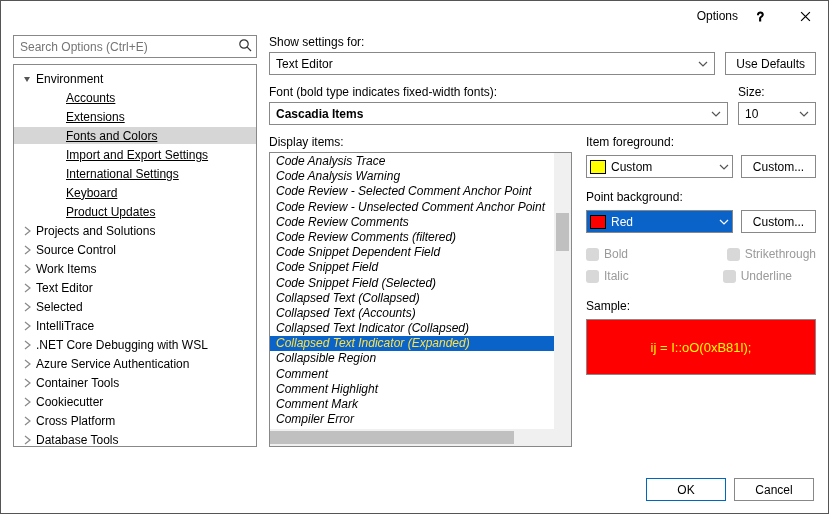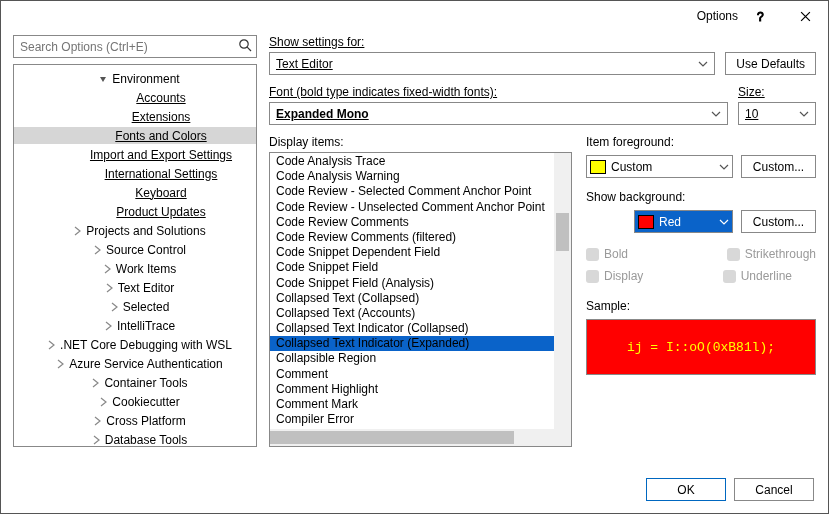--- a/index.html
+++ b/index.html
@@ -13,68 +13,68 @@
 
   .body { display: flex; padding: 4px 12px 12px 12px; height: 428px; gap: 12px; }
 
   
   .left { width: 244px; display: flex; flex-direction: column; }
   .searchwrap { border: 1px solid #888; height: 23px; display: flex; align-items: center; padding: 0 4px; margin-bottom: 6px; }
   .searchwrap input { border: 0; outline: 0; flex: 1; font-size: 12px; background: transparent; }
   .treewrap { border: 1px solid #888; flex: 1; overflow: hidden; position: relative; }
   .tree { list-style: none; margin: 0; padding: 4px 0; }
   .tree li { padding: 1px 0; white-space: nowrap; }
-  .row { display: flex; align-items: center; height: 17px; cursor: default; justify-content: center; }
+  .row { display: flex; align-items: center; height: 17px; cursor: default; }
   .twist { width: 14px; display: inline-flex; justify-content: center; align-items: center; }
   .twist svg { display: block; }
   .lbl { padding-left: 2px; }
   .depth0 { padding-left: 6px; }
   .depth1 { padding-left: 36px; text-decoration: underline; }
   .row.sel { background: #d6d6d6; }
 
   
   .right { flex: 1; display: flex; flex-direction: column; }
   .toprow { display: flex; align-items: flex-end; gap: 10px; }
-  .fieldblock { display: flex; flex-direction: column; gap: 3px; text-decoration: underline; }
+  .fieldblock { display: flex; flex-direction: column; gap: 3px; }
   .fieldblock.grow { flex: 1; }
   .caption { font-size: 12px; }
   .combo { border: 1px solid #888; height: 23px; display: flex; align-items: center; padding: 0 6px; justify-content: space-between; background: #fff; }
   .combo.bold .val { font-weight: bold; }
   .chev svg { display: block; }
   .btn { border: 1px solid #888; background: #fff; height: 23px; min-width: 88px; padding: 0 10px; display: flex; align-items: center; justify-content: center; }
   .btn.primary { border-color: #0067c0; }
   .btn.small { min-width: 75px; text-align: center; }
 
   .fontrow { display: flex; gap: 10px; margin-top: 10px; }
   .sizebox { width: 78px; }
 
   .midrow { display: flex; gap: 14px; margin-top: 10px; flex: 1; min-height: 0; }
   .listcol { flex: 1; display: flex; flex-direction: column; min-width: 0; }
   .listbox { border: 1px solid #888; flex: 1; overflow: hidden; position: relative; }
   .listinner { padding: 1px 0; }
-  .litm { padding: 0 6px; height: 15.2px; line-height: 15.2px; white-space: nowrap; cursor: default; overflow: hidden; }
-  .litm.sel { background: #0a63c9; color: #000000; }
+  .litm { padding: 0 6px; height: 15.2px; line-height: 15.2px; white-space: nowrap; cursor: default; overflow: hidden; font-style: italic; }
+  .litm.sel { background: #0a63c9; color: #fde047; }
 
   .vscroll { position: absolute; top: 0; right: 0; bottom: 0; width: 17px; background: #f0f0f0; }
   .vthumb { position: absolute; left: 2px; right: 2px; background: #c0c0c0; border-radius: 0; }
   .hscroll { position: absolute; left: 0; right: 17px; bottom: 0; height: 17px; background: #f0f0f0; }
   .hthumb { position: absolute; top: 2px; bottom: 2px; background: #c0c0c0; }
 
   .propcol { width: 230px; display: flex; flex-direction: column; gap: 6px; }
   .colorrow { display: flex; gap: 8px; }
   .colorcombo { border: 1px solid #888; height: 23px; flex: 1; display: flex; align-items: center; padding: 0 3px; gap: 5px; }
   .colorcombo .sw { width: 16px; height: 14px; border: 1px solid #000; }
-  .colorcombo.sel { background: #0a63c9; color: #fff; margin-left: 48px; }
+  .colorcombo.sel { background: #0a63c9; color: #fff; }
   .colorcombo.sel .chev svg path { stroke: #fff; }
   .colorcombo .val { flex: 1; }
   .chkrow { display: flex; gap: 14px; margin-top: 2px; }
   .chk { display: flex; align-items: center; gap: 5px; color: #9a9a9a; }
   .chk .box { width: 13px; height: 13px; border-radius: 3px; background: #d8d8d8; }
   .sample { border: 1px solid #888; height: 56px; background: #f00; display: flex; align-items: center; justify-content: center; }
-  .sample-text { color: #ffff00; font-family: Liberation Mono, monospace; font-size: 13px; }
+  .sample-text { color: #ffff00; font-family: Liberation Sans, sans-serif; font-size: 13px; }
 
   .footer { position: absolute; right: 14px; bottom: 12px; display: flex; gap: 8px; }
 </style>
 </head>
 <body>
 
 <div class="titlebar">
   <div class="title">Options</div>
   <div class="tbtn">
     <svg width="12" height="14" viewBox="0 0 12 14">
@@ -301,21 +301,21 @@
             </span>
         </div>
       </div>
       <div class="btn" style="min-width:90px">Use Defaults</div>
     </div>
 
     <div class="fontrow">
       <div class="fieldblock grow">
         <div class="caption">Font (bold type indicates fixed-width fonts):</div>
         <div class="combo bold">
-          <span class="val">Expanded Mono</span>
+          <span class="val">Cascadia Items</span>
           <span class="chev">
               <svg width="10" height="6">
                 <path d="M1 1 L5 5 L9 1" stroke="#555" fill="none" stroke-width="1.2"></path>
               </svg>
             </span>
         </div>
       </div>
       <div class="fieldblock sizebox">
         <div class="caption">Size:</div>
         <div class="combo">
@@ -335,21 +335,21 @@
         <div class="listbox">
           <div class="listinner" id="items">
               <div class="litm">Code Analysis Trace</div>
               <div class="litm">Code Analysis Warning</div>
               <div class="litm">Code Review - Selected Comment Anchor Point</div>
               <div class="litm">Code Review - Unselected Comment Anchor Point</div>
               <div class="litm">Code Review Comments</div>
               <div class="litm">Code Review Comments (filtered)</div>
               <div class="litm">Code Snippet Dependent Field</div>
               <div class="litm">Code Snippet Field</div>
-              <div class="litm">Code Snippet Field (Analysis)</div>
+              <div class="litm">Code Snippet Field (Selected)</div>
               <div class="litm">Collapsed Text (Collapsed)</div>
               <div class="litm">Collapsed Text (Accounts)</div>
               <div class="litm">Collapsed Text Indicator (Collapsed)</div>
               <div class="litm sel">Collapsed Text Indicator (Expanded)</div>
               <div class="litm">Collapsible Region</div>
               <div class="litm">Comment</div>
               <div class="litm">Comment Highlight</div>
               <div class="litm">Comment Mark</div>
               <div class="litm">Compiler Error</div>
             </div>
@@ -370,21 +370,21 @@
             <span class="val">Custom</span>
             <span class="chev">
                 <svg width="10" height="6">
                   <path d="M1 1 L5 5 L9 1" stroke="#555" fill="none" stroke-width="1.2"></path>
                 </svg>
               </span>
           </div>
           <div class="btn small">Custom...</div>
         </div>
 
-        <div class="caption" style="margin-top:6px">Show background:</div>
+        <div class="caption" style="margin-top:6px">Point background:</div>
         <div class="colorrow">
           <div class="colorcombo sel">
             <span class="sw" id="bg-sw" style="background: rgb(255, 0, 0);"></span>
             <span class="val">Red</span>
             <span class="chev">
                 <svg width="10" height="6">
                   <path d="M1 1 L5 5 L9 1" stroke="#fff" fill="none" stroke-width="1.2"></path>
                 </svg>
               </span>
           </div>
@@ -397,21 +397,21 @@
               <span>Bold</span>
             </div>
           <div class="chk" style="margin-left:auto">
               <span class="box"></span>
               <span>Strikethrough</span>
             </div>
         </div>
         <div class="chkrow">
           <div class="chk">
               <span class="box"></span>
-              <span>Display</span>
+              <span>Italic</span>
             </div>
           <div class="chk" style="margin-left:auto;margin-right:24px">
               <span class="box"></span>
               <span>Underline</span>
             </div>
         </div>
 
         <div class="caption" style="margin-top:10px">Sample:</div>
         <div class="sample">
           <span class="sample-text">ij = I::oO(0xB81l);</span>

